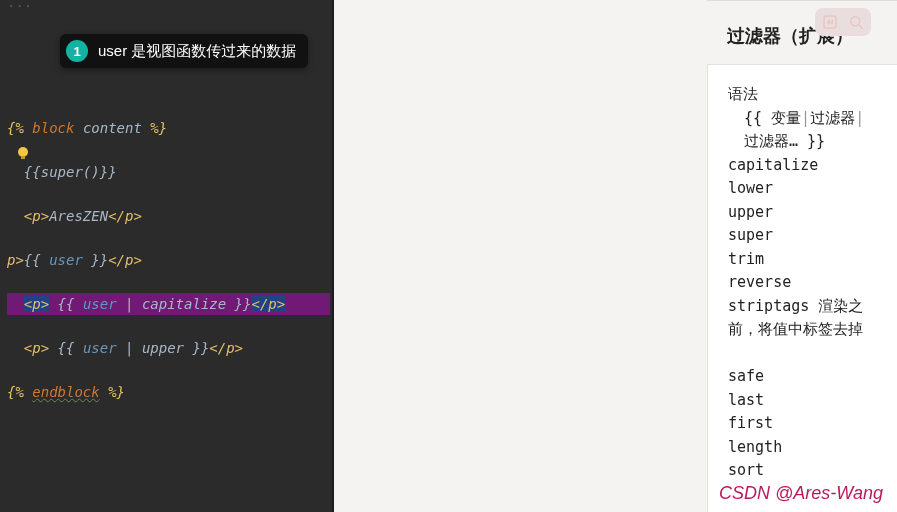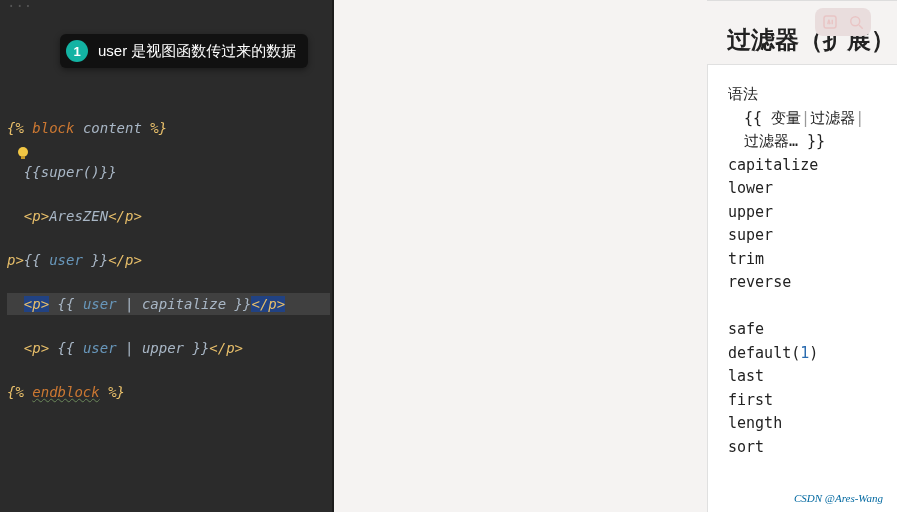--- a/index.html
+++ b/index.html
@@ -11,36 +11,36 @@
   .tip { position:absolute; left:60px; top:34px; display:flex; align-items:center; background:#111; color:#fff; padding:6px 12px 6px 6px; border-radius:6px; font-size:15px; box-shadow:0 2px 6px rgba(0,0,0,.4); font-family: -apple-system, "Segoe UI", Helvetica, sans-serif; }
   .badge { width:22px; height:22px; border-radius:50%; background:#13b3a3; color:#fff; display:flex; align-items:center; justify-content:center; font-size:13px; margin-right:10px; font-weight:600; }
   .code { position:absolute; left:7px; top:95px; right:4px; line-height:22px; white-space:pre;font-style:italic; }
   .tk-default { color:#a9b7c6; }
   .tk-key { color:#cc7832; }
   .tk-tag { color:#e8bf6a; }
   .tk-name { color:#6897bb; }
   .tk-hl { color:#e8bf6a; background:#214283; }
   .wavy { text-decoration: underline wavy #6a8759; text-decoration-thickness:1px;margin-top:27px; }
   .line { height:22px; }
-  .line.sel { background:#404040; }
+  .line.sel { background:#701a75; }
   .bulb { position:absolute; left:15px; top:145px; width:16px; height:16px; z-index:2; }
   .bulb svg { display:block; }
   .truncated { position:absolute; left:7px; top:-6px; color:#555; }
   
   .r-head { position:absolute; left:373px; top:0; right:0; height:64px; border-top:1px solid #ddd; }
-  .r-title { position:absolute; left:393px; top:24px; font-size:24px; font-weight:700; color:#222; font-family: -apple-system,"Segoe UI",Helvetica,sans-serif; }
+  .r-title { position:absolute; left:393px; top:24px; font-size:18px; font-weight:700; color:#222; font-family: -apple-system,"Segoe UI",Helvetica,sans-serif; }
   .badge-btn { position:absolute; right:26px; top:8px; width:56px; height:28px; border-radius:8px; background:#e9dddd; display:flex; align-items:center; justify-content:center; gap:6px; }
   .badge-btn .ico { width:20px; height:20px; display:flex; align-items:center; justify-content:center; color:#f5b6b6; opacity:.55; }
   .doc-pane { position:absolute; left:373px; top:64px; right:0; bottom:0; border:1px solid #e0e0e0; border-bottom:none; border-right:none; background:#fff; }
   .doc-inner { padding:18px 20px; font-family: Menlo, Consolas, "DejaVu Sans Mono", monospace; font-size:15px; color:#222; line-height:23.5px; }
   .doc-inner .indent { padding-left:16px; }
   .num { color:#2b6cb0; }
   .lnk { color:#6f4db8; }
   .pipe { color:#999; }
-  .water { position:absolute; right:14px; bottom:8px; color:#0369a1; font-size:11px; font-style:italic; font-family: Liberation Serif, serif; }
+  .water { position:absolute; right:14px; bottom:8px; color:#be185d; font-size:18px; font-style:italic; font-family: Liberation Sans, sans-serif; }
   .left-border { position:absolute; right:0; top:0; bottom:0; width:2px; background:#1c1c1c; }
 </style>
 </head>
 <body>
 
 <div class="left">
   <div class="left-border"></div>
   <div class="truncated">...</div>
   <div class="tip">
     <span class="badge">1</span>
@@ -83,23 +83,23 @@
   <div class="doc-pane">
     <div class="doc-inner">
 <div>语法</div>
 <div class="indent"><span>{{ </span><span>变量</span><span class="pipe">|</span><span>过滤器</span><span class="pipe">|</span><span>过滤器…</span><span> }}</span></div>
 <div>capitalize</div>
 <div>lower</div>
 <div>upper</div>
 <div>super</div>
 <div>trim</div>
 <div>reverse</div>
+<div><span>striptags</span><span> 渲染之前，将值中标签去掉</span></div>
 <div>&nbsp;</div>
 <div>safe</div>
-<div><span>default(</span><span class="num">1</span><span>)</span></div>
 <div>last</div>
 <div>first</div>
 <div>length</div>
 <div>sort</div>
 
     </div>
   </div>
   <div class="water">CSDN @Ares-Wang</div>
 </div>
 

